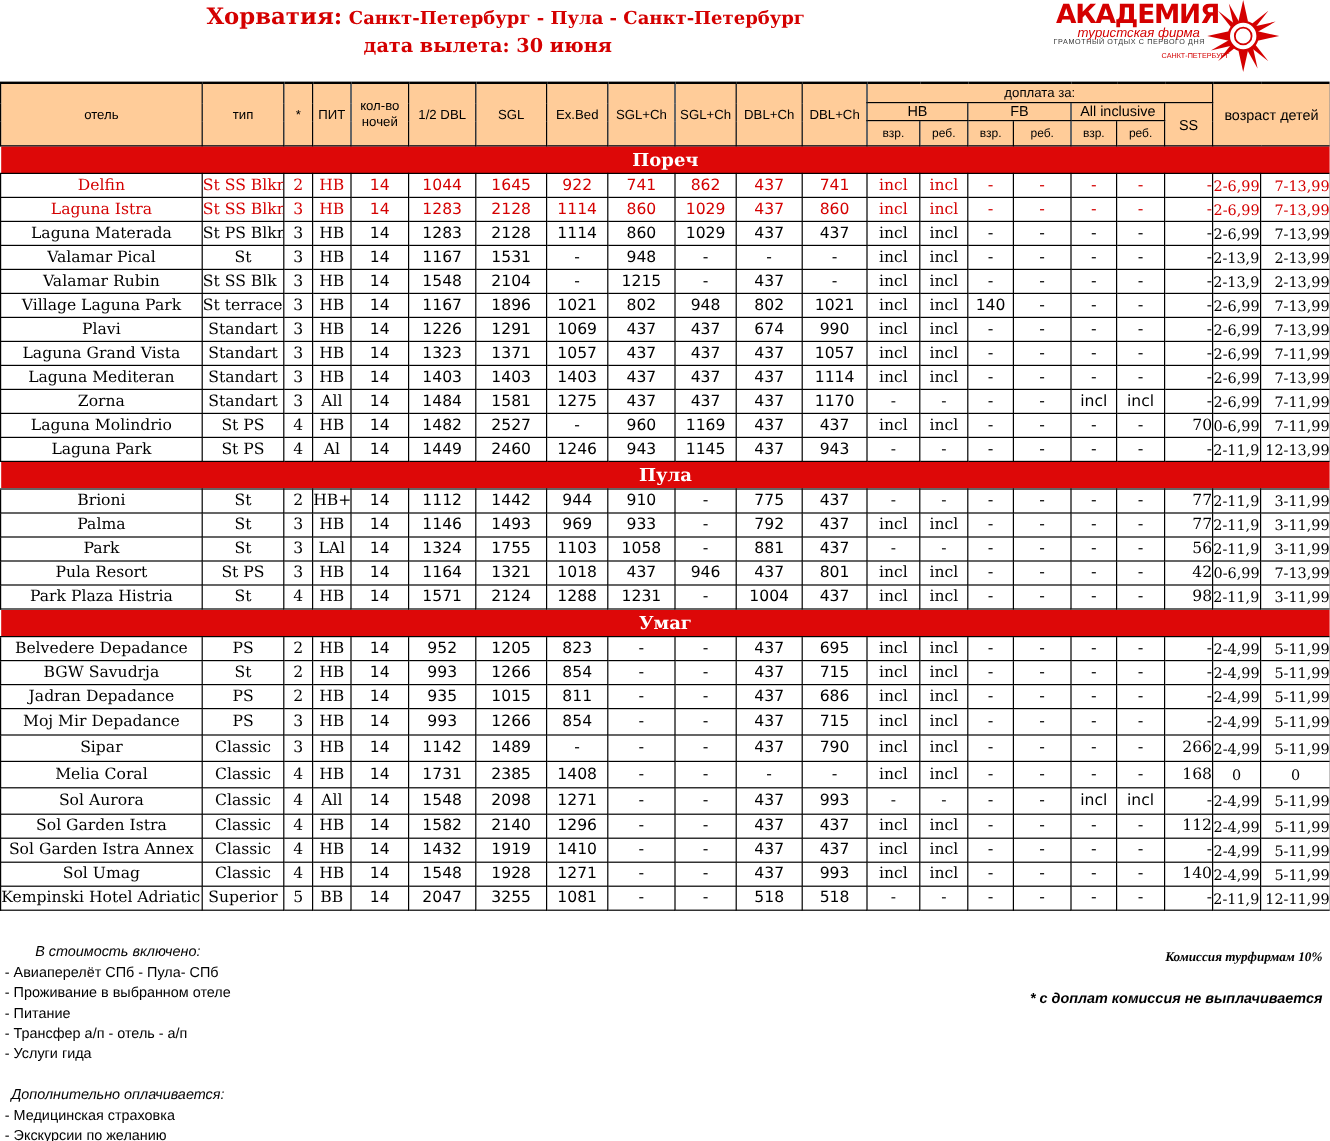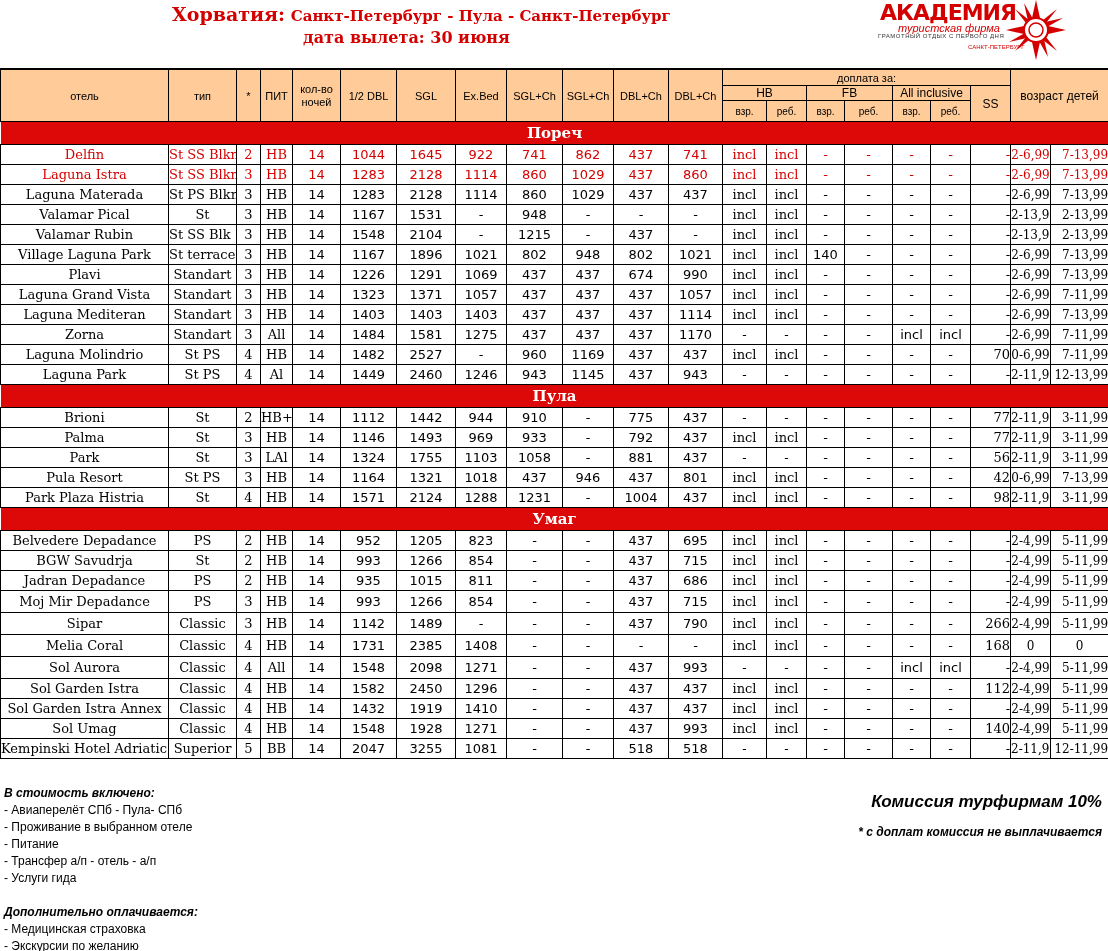--- a/index.html
+++ b/index.html
@@ -24,23 +24,23 @@
   table.price tr.head1 th{height:22px;}
   .outer-top{border-top:2px solid #000 !important;}
   td{font-family:"DejaVu Serif",serif;font-size:13px;color:#000;height:19px;}
   td.n{font-family:"DejaVu Sans",sans-serif;font-size:13px;}
   tr.red td{color:#d40000;}
   tr.section td{background:#dd0808;color:#fff;font-weight:bold;font-family:"DejaVu Serif",serif;font-size:15px;height:22px;border-left:none;border-right:none;}
   tr.tall td{height:21px;}
   td.age{font-size:12px;text-align:left;text-overflow:clip;}
 
   .notes{position:absolute;left:4px;top:785px;font-size:12px;line-height:17px;color:#000;}
-  .notes .h{font-weight:bold;font-style:italic;}
+  .notes .h{font-weight:normal;font-style:italic;text-align:center;}
   .notes .gap{height:17px;}
-  .commis{position:absolute;right:6px;top:792px;font-size:17px;font-weight:bold;font-style:italic;text-align:left;}
+  .commis{position:absolute;right:6px;top:792px;font-size:11px;font-weight:bold;font-style:italic;text-align:left;font-family:Liberation Serif, serif;}
   .note2{position:absolute;right:6px;top:825px;font-size:12px;font-weight:bold;font-style:italic;text-align:right;}
 </style>
 </head>
 <body>
 
 <div class="hdr">
   <div class="t1">
     <span class="big">Хорватия:</span>
     <span class="small">Санкт-Петербург - Пула - Санкт-Петербург</span>
   </div>
@@ -689,21 +689,21 @@
         <td class="age" style="text-align: center;">2-4,99</td>
         <td class="age" style="text-align: right;">5-11,99</td>
       </tr>
       <tr>
         <td>Sol Garden Istra</td>
         <td>Classic</td>
         <td>4</td>
         <td>HB</td>
         <td class="n">14</td>
         <td class="n">1582</td>
-        <td class="n">2450</td>
+        <td class="n">2140</td>
         <td class="n">1296</td>
         <td class="n">-</td>
         <td class="n">-</td>
         <td class="n">437</td>
         <td class="n">437</td>
         <td>incl</td>
         <td>incl</td>
         <td class="n">-</td>
         <td class="n">-</td>
         <td class="n">-</td>

